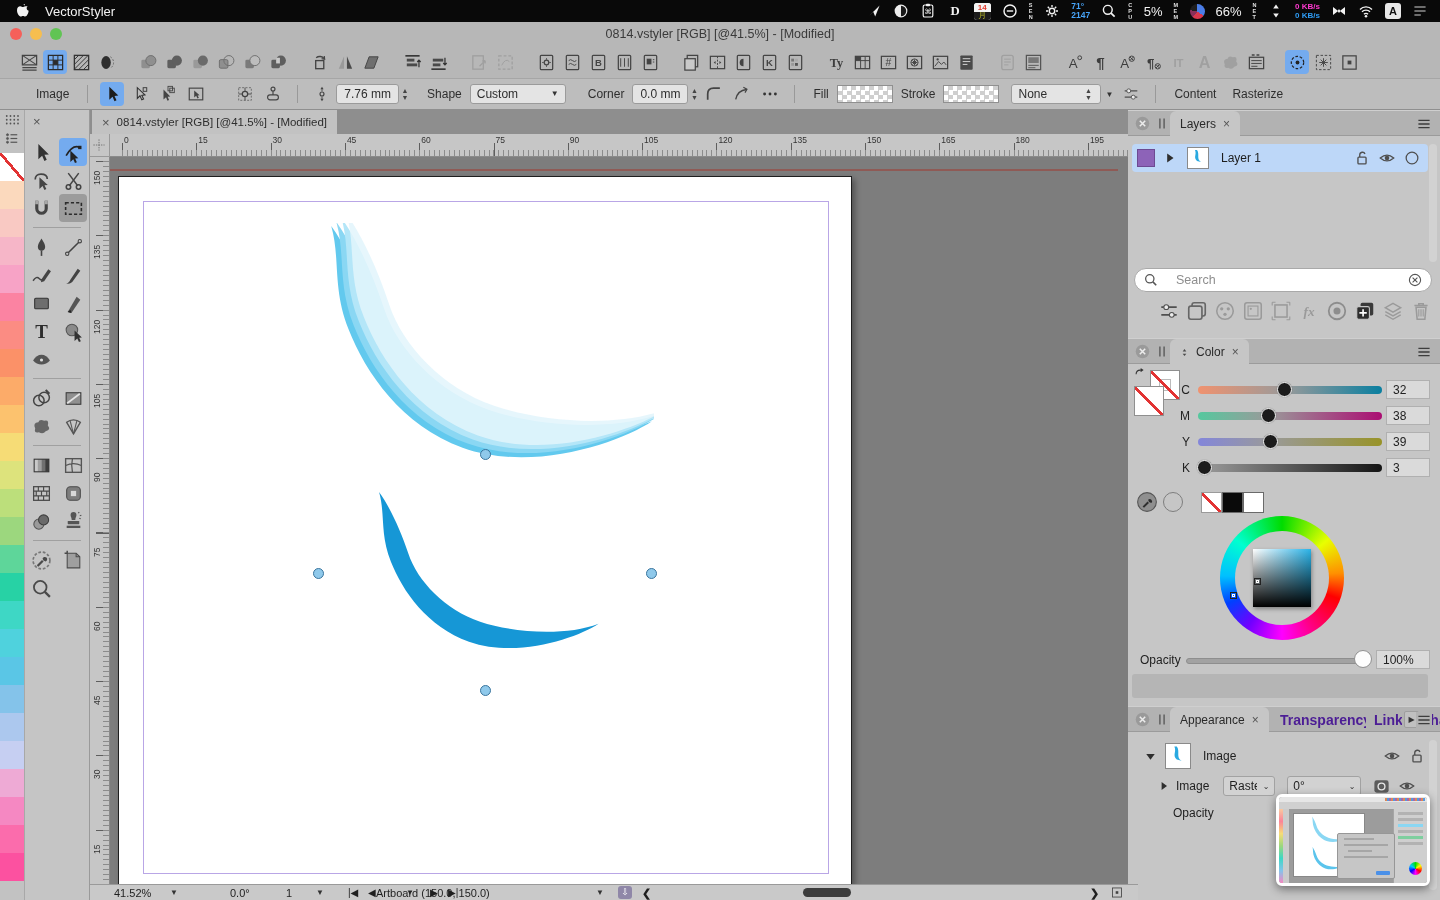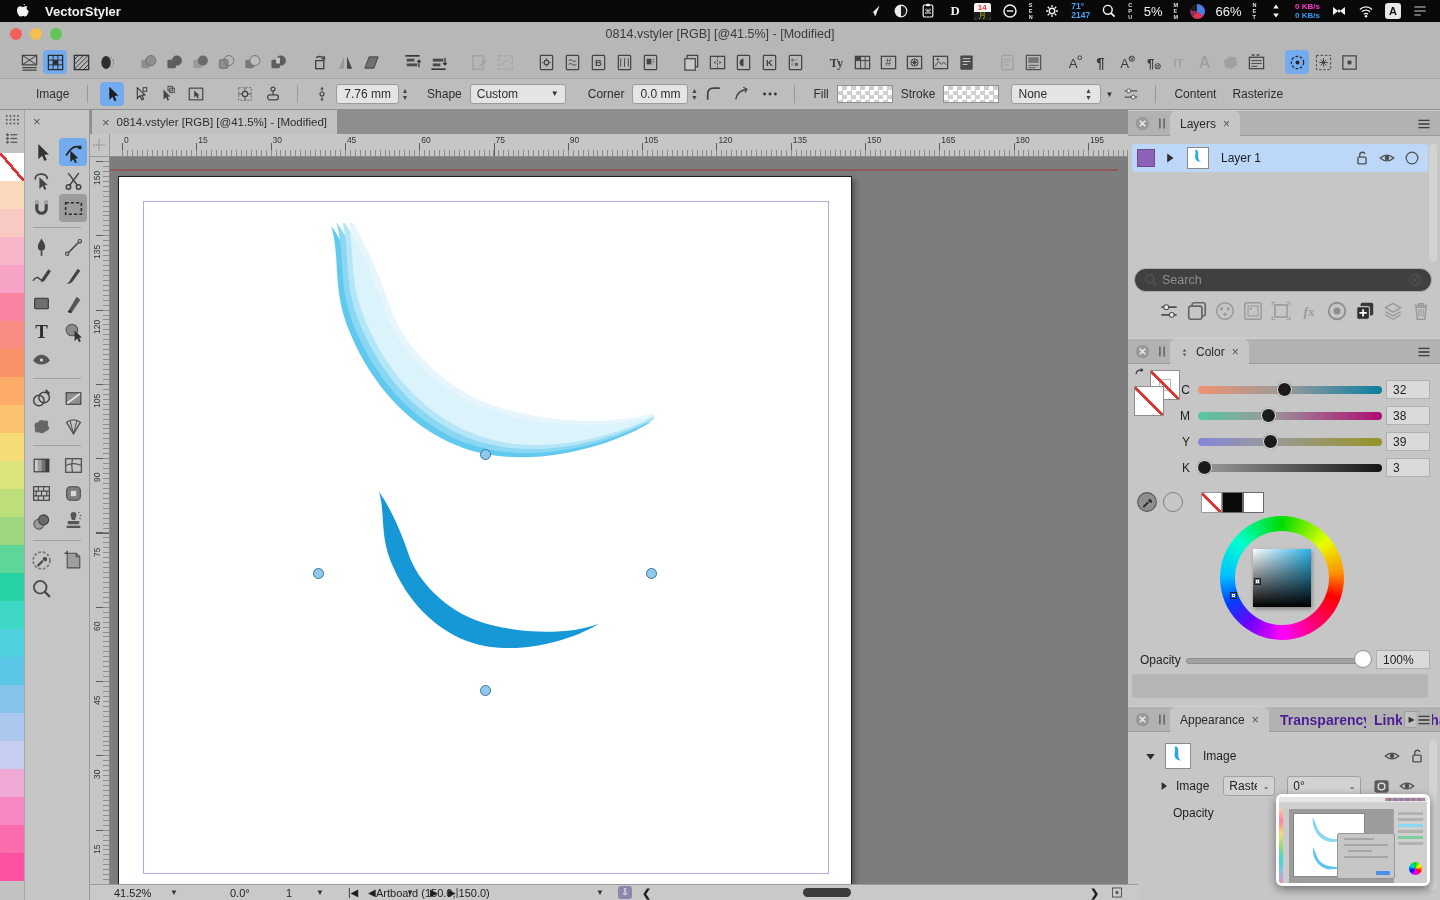--- a/index.html
+++ b/index.html
@@ -5,21 +5,21 @@
   * { margin:0; padding:0; box-sizing:border-box; }
   html,body { width:1440px; height:900px; overflow:hidden; }
   body { font-family:"Liberation Sans", sans-serif; background:#7d7d7d; position:relative; color:#222; }
   .abs { position:absolute; }
   .ic { width:100%; height:100%; display:block; }
 
   
   .menubar { position:absolute; top:0; left:0; width:1440px; height:22px; background:#090909; color:#f2f2f2;
              display:flex; align-items:center; padding:0 12px; gap:0; font-size:13px; z-index:50;}
   .menubar .mi { padding:0 9px; white-space:nowrap; }
-  .menubar .app { font-weight:bold; padding:0 10px; }
+  .menubar .app { font-weight:normal; padding:0 10px; }
   .menubar .appleic { width:15px; height:16px; margin:0 6px 0 2px; }
   .mspacer { flex:1; }
   .mright { display:flex; align-items:center; gap:11px; }
   .msic { width:16px; height:16px; }
   .micro { font-size:5.5px; line-height:6px; color:#e0e0e0; display:flex; flex-direction:column; font-weight:bold; letter-spacing:.5px;}
   .mnum { font-size:13px; }
   .cal { width:17px; height:17px; border-radius:3px; overflow:hidden; background:#f4f4f4; display:flex; flex-direction:column; }
   .cal .d { flex:1; color:#e33b2e; font-size:8px; font-weight:bold; text-align:center; line-height:9px; background:#f4f4f4;}
   .cal .m { flex:1; color:#b9b92b; font-size:8px; text-align:center; line-height:8px; background:#1c1c1c;}
   .temp2 { font-size:8.5px; line-height:9px; font-weight:bold; color:#47a4f8; text-align:left;}
@@ -120,22 +120,22 @@
   .ptab { position:absolute; top:0; height:26px; background:#c6c6c6; border-radius:6px 6px 0 0; display:flex; align-items:center; gap:7px;
           padding:0 10px; font-size:12px; color:#2a2a2a; }
   .ptab .x { color:#555; font-size:12px; }
   .ptabghost { position:absolute; top:5px; font-size:14px; color:#4c1d95; white-space:nowrap; overflow:hidden;font-weight:bold; }
   .pham { position:absolute; right:8px; top:5px; width:16px; height:16px; }
   .layerrow { position:absolute; left:4px; top:34px; width:296px; height:28px; background:#bdd7f8; border-radius:4px; display:flex; align-items:center; }
   .ltag { width:18px; height:18px; border:1px solid #6d4a92; margin-left:5px; }
   .lthumb { width:22px; height:22px; background:#fff; border:1px solid #8a8a8a; margin-left:10px; }
   .lname { margin-left:12px; font-size:12px; color:#1d1d1d; flex:1;}
   .lic { width:18px; height:18px; margin-right:7px; }
-  .searchfield { position:absolute; left:6px; top:158px; width:298px; height:24px; background:#404040; border:1px solid #a9a9a9;
-                 border-radius:13px; display:flex; align-items:center; padding:0 8px; gap:3px;}
+  .searchfield { position:absolute; left:6px; top:158px; width:298px; height:24px; background:#ffffff; border:1px solid #a9a9a9;
+                 border-radius:13px; display:flex; align-items:center; padding:0 8px; gap:17px;}
   .searchfield .ph { color:#8e8e8e; font-size:12.5px; flex:1; }
   .sic16 { width:16px; height:16px; }
   .iconrow { position:absolute; left:30px; top:190px; width:274px; height:24px; display:flex; justify-content:space-between; }
   .iconrow .pi { width:22px; height:22px; }
 
   
   .fsind { position:absolute; left:6px; top:260px; width:50px; height:50px; }
   .fssq { position:absolute; width:30px; height:30px; background:#fff; border:1px solid #8f8f8f; }
   .fsslash { position:absolute; inset:0; background:linear-gradient(to top right, transparent 45%, #e23333 45% 52%, transparent 52%); }
   .fsring { position:absolute; inset:8px; background:#fff; border:1px solid #bbb; }

